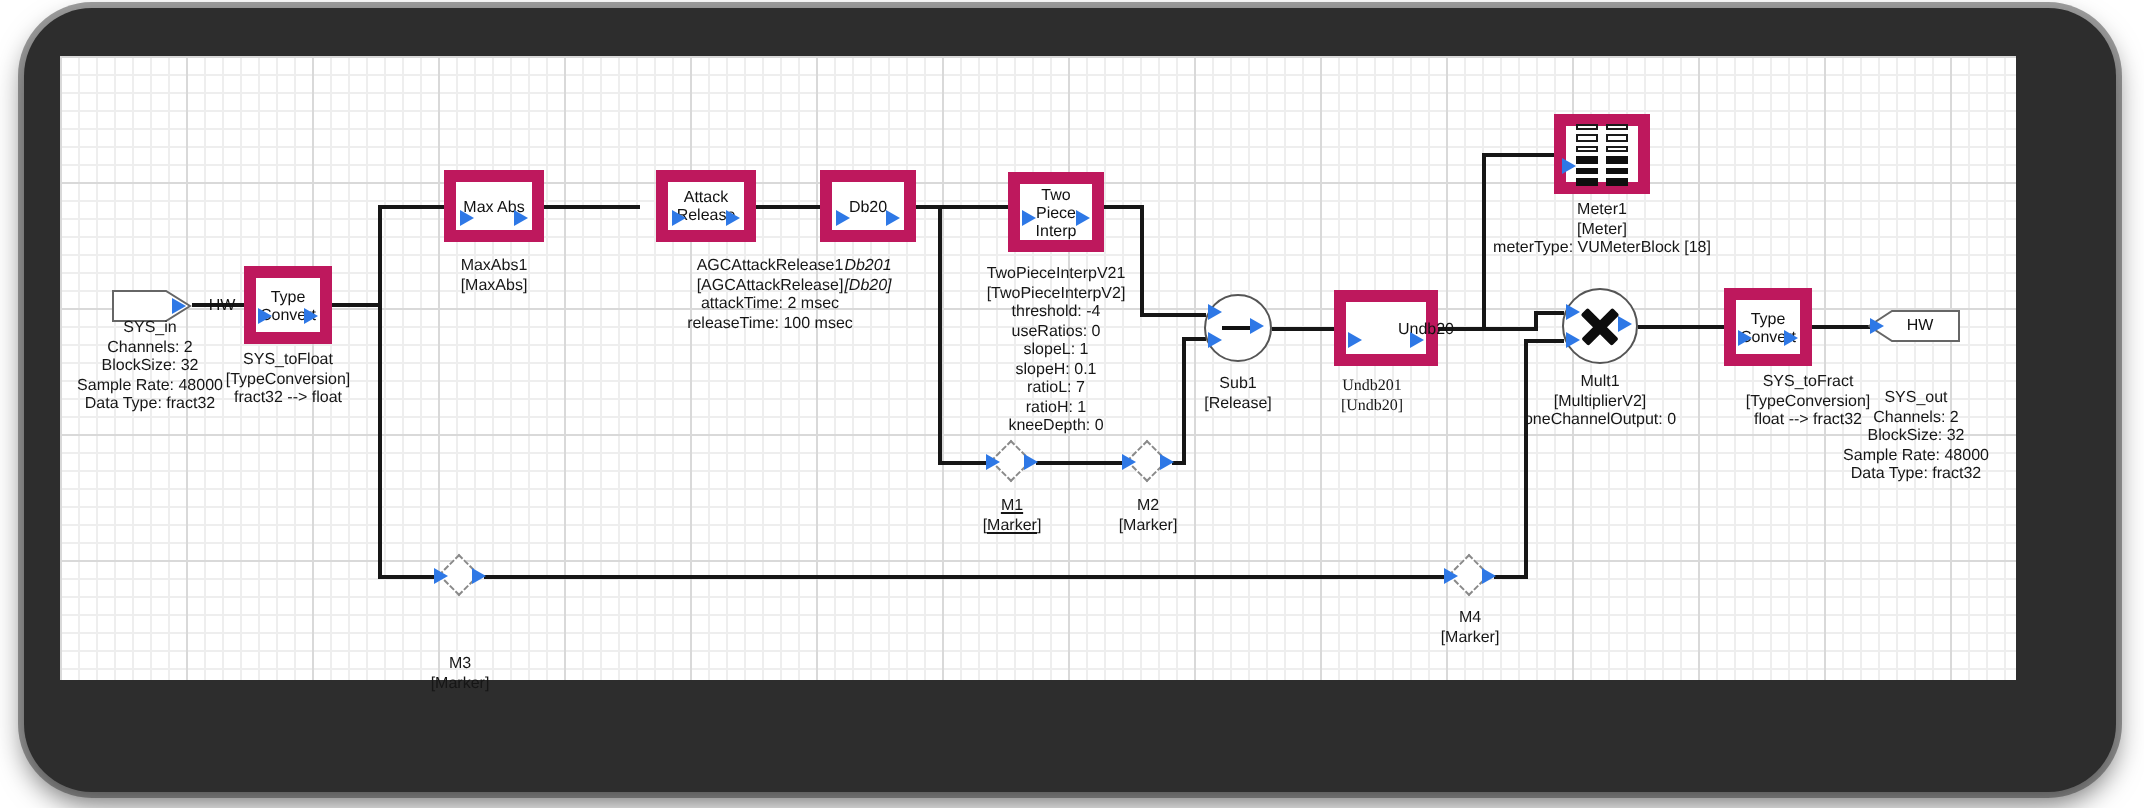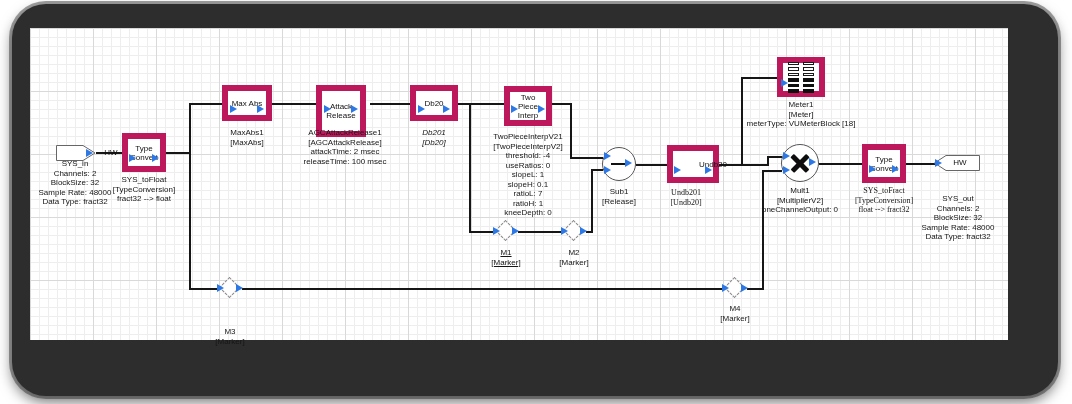--- a/index.html
+++ b/index.html
@@ -96,26 +96,26 @@
 <div class="block" style="left:222px;top:85px;width:50px;height:36px;">
   <span class="port" style="left:2px;top:13.5px;"></span>
   <span class="btitle">Max Abs</span>
   <span class="port" style="right:2px;top:13.5px;"></span>
 </div>
 <div class="caption" style="left:187px;top:128px;width:120px;">
   <div>MaxAbs1</div>
   <div>[MaxAbs]</div>
 </div>
 
-<div class="block" style="left:316px;top:85px;width:50px;height:52px;align-items:center;">
+<div class="block" style="left:328px;top:85px;width:50px;height:36px;align-items:center;">
   <span class="port" style="left:2px;top:13.5px;"></span>
   <span class="btitle" style="width:36px;">Attack Release</span>
   <span class="port" style="right:2px;top:13.5px;"></span>
 </div>
-<div class="caption" style="left:275px;top:128px;width:140px;">
+<div class="caption" style="left:275px;top:128px;width:140px;padding-left:40px;">
   <div>AGCAttackRelease1</div>
   <div>[AGCAttackRelease]</div>
   <div>attackTime: 2 msec</div>
   <div>releaseTime: 100 msec</div>
 </div>
 
 <div class="block" style="left:410px;top:85px;width:48px;height:36px;">
   <span class="port" style="left:2px;top:13.5px;"></span>
   <span class="btitle">Db20</span>
   <span class="port" style="right:2px;top:13.5px;"></span>
@@ -203,21 +203,21 @@
   <div>Mult1</div>
   <div>[MultiplierV2]</div>
   <div>oneChannelOutput: 0</div>
 </div>
 
 <div class="block" style="left:862px;top:144px;width:44px;height:39px;">
   <span class="port" style="left:1px;top:15px;"></span>
   <span class="btitle" style="width:34px;">Type Convert</span>
   <span class="port" style="right:1px;top:15px;"></span>
 </div>
-<div class="caption" style="left:824px;top:186px;width:120px;font-family:Liberation Serif, serif;">
+<div class="caption" style="left:844px;top:186px;width:120px;">
   <div>SYS_toFract</div>
   <div>[TypeConversion]</div>
   <div>float --&gt; fract32</div>
 </div>
 
 <div class="hw" style="left:934px;top:155px;width:46px;height:16px;">
   <svg width="46" height="16">
       <polygon points="0.5,8 12,0.5 45.5,0.5 45.5,15.5 12,15.5" fill="#ffffff" stroke="#666"></polygon>
     </svg>
   <span class="hw-label" style="left:8px;width:36px;">HW</span>

